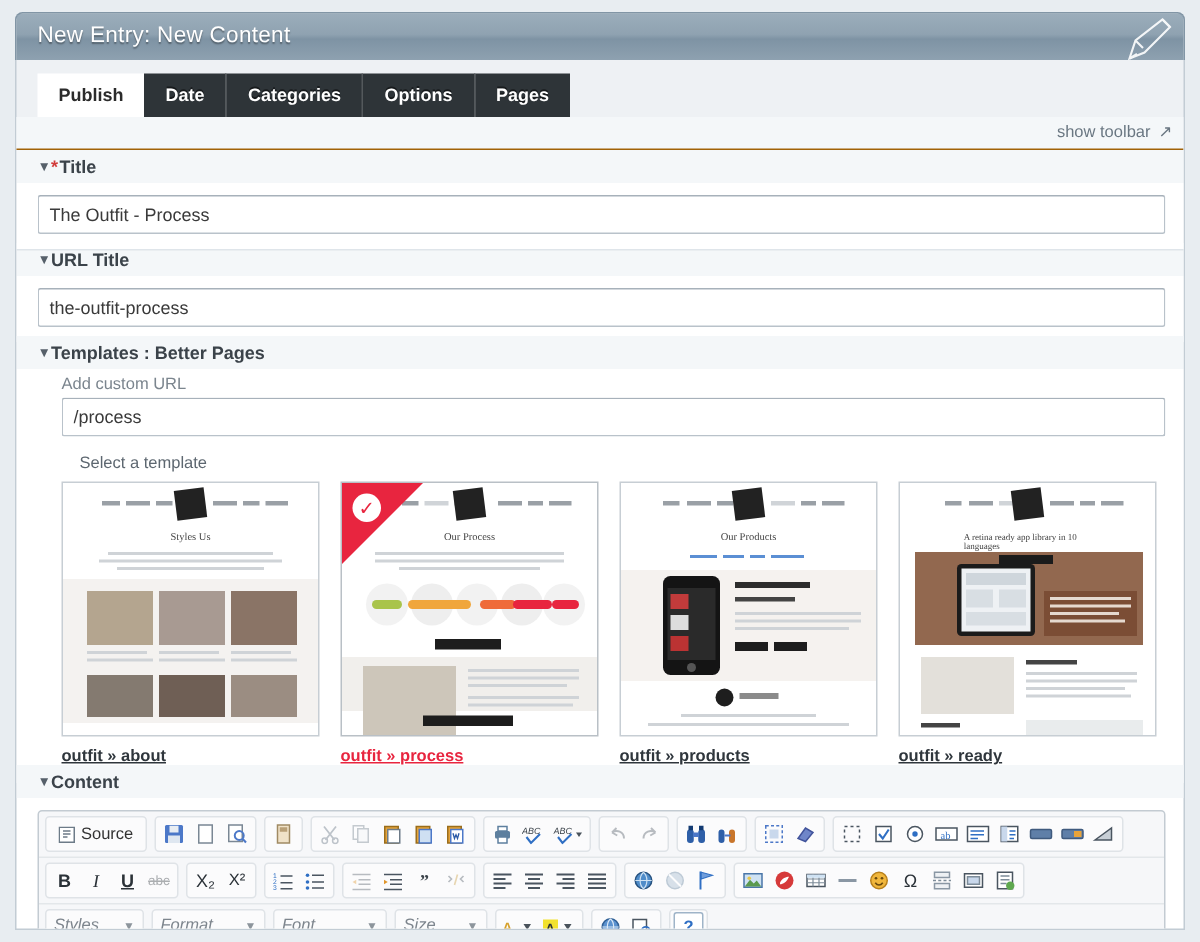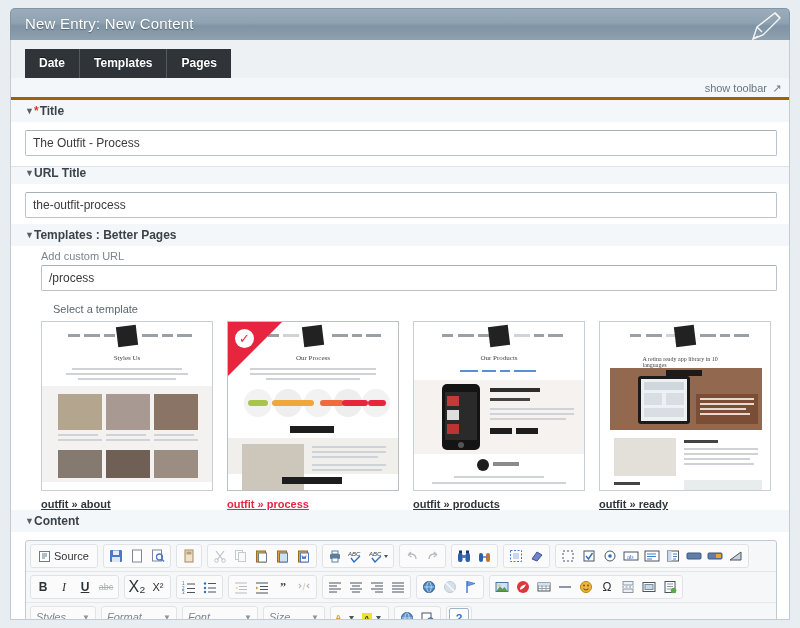--- a/index.html
+++ b/index.html
@@ -52,21 +52,21 @@
   
   .panel {
     position:absolute; left:10px; top:78px; width:780px; height:542px;
     background:#ffffff;
     border:1px solid #c2ccd4; border-top:none;
     overflow:hidden;
   }
 
   .toolbar-toggle {
     position:absolute; right:0; top:0; width:780px; height:22px;
-    background:#f4f7f9; border-bottom:3px solid #a16207;
+    background:#f4f7f9; border-bottom:1px solid #a16207;
     text-align:right;
   }
   .toolbar-toggle .lbl {
     display:inline-block; margin:4px 22px 0 0;
     font-size:11px; color:#6a7782;
   }
   .toolbar-toggle .arrowico {
     position:absolute; right:6px; top:4px; width:12px; height:12px;
     color:#6a7782; font-size:11px; line-height:12px; text-align:center;
   }
@@ -187,22 +187,24 @@
           <path d="M10 16 L15 21"></path>
           <path d="M6 28 L11 25"></path>
           <path d="M28 2 L33 7"></path>
         </g>
       </svg>
     </div>
   </div>
 
   <div class="tabstrip">
     <div class="tabs">
+      <div class="tab active">Publish</div>
       <div class="tab">Date</div>
-      <div class="tab">Templates</div>
+      <div class="tab">Categories</div>
+      <div class="tab">Options</div>
       <div class="tab">Pages</div>
     </div>
   </div>
 
   <div class="panel">
 
     <div class="toolbar-toggle">
       <span class="lbl">show toolbar</span>
       <span class="arrowico">↗</span>
     </div>
@@ -610,21 +612,21 @@
           </div>
 
           <div class="ckrow">
             <div class="grp">
               <div class="btn" style="font-weight:bold;font-size:12px;color:#2b3238">B</div>
               <div class="btn" style="font-style:italic;font-family:'Liberation Serif',serif;font-size:12px;color:#2b3238">I</div>
               <div class="btn" style="text-decoration:underline;font-weight:bold;font-size:12px;color:#2b3238">U</div>
               <div class="btn dim" style="text-decoration:line-through;font-size:9px;color:#2b3238">abc</div>
             </div>
             <div class="grp">
-              <div class="btn" style="font-size:16px;color:#2b3238">X₂</div>
+              <div class="btn" style="font-size:12px;color:#2b3238">X₂</div>
               <div class="btn" style="font-size:11px;color:#2b3238">X²</div>
             </div>
             <div class="grp">
               <div class="btn">
                   <svg width="14" height="14" viewBox="0 0 14 14">
                     <text x="0" y="5" font-size="4.5" fill="#2f6fc4">1</text>
                     <text x="0" y="9.5" font-size="4.5" fill="#2f6fc4">2</text>
                     <text x="0" y="13.5" font-size="4.5" fill="#2f6fc4">3</text>
                     <path d="M5 4h8M5 8.5h8M5 12.5h8" stroke="#4a5560" stroke-width="1.1"></path>
                   </svg>

